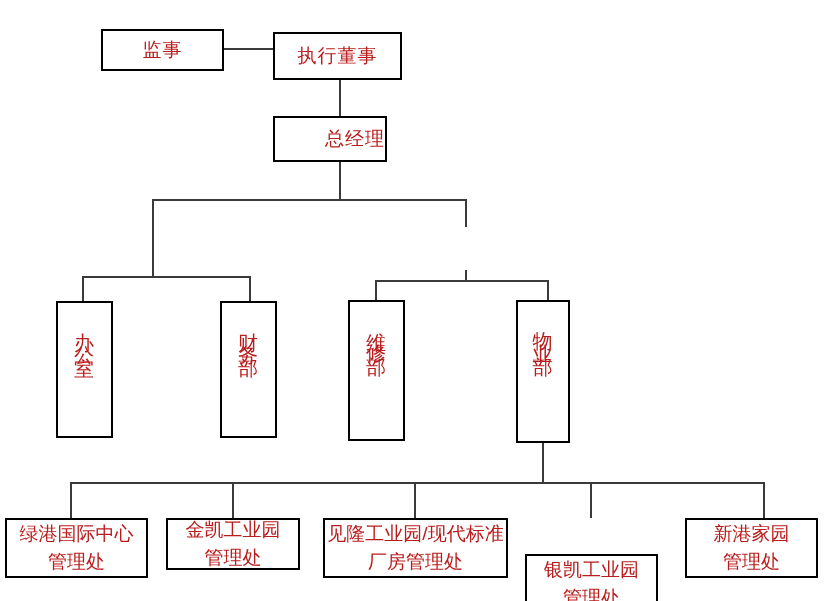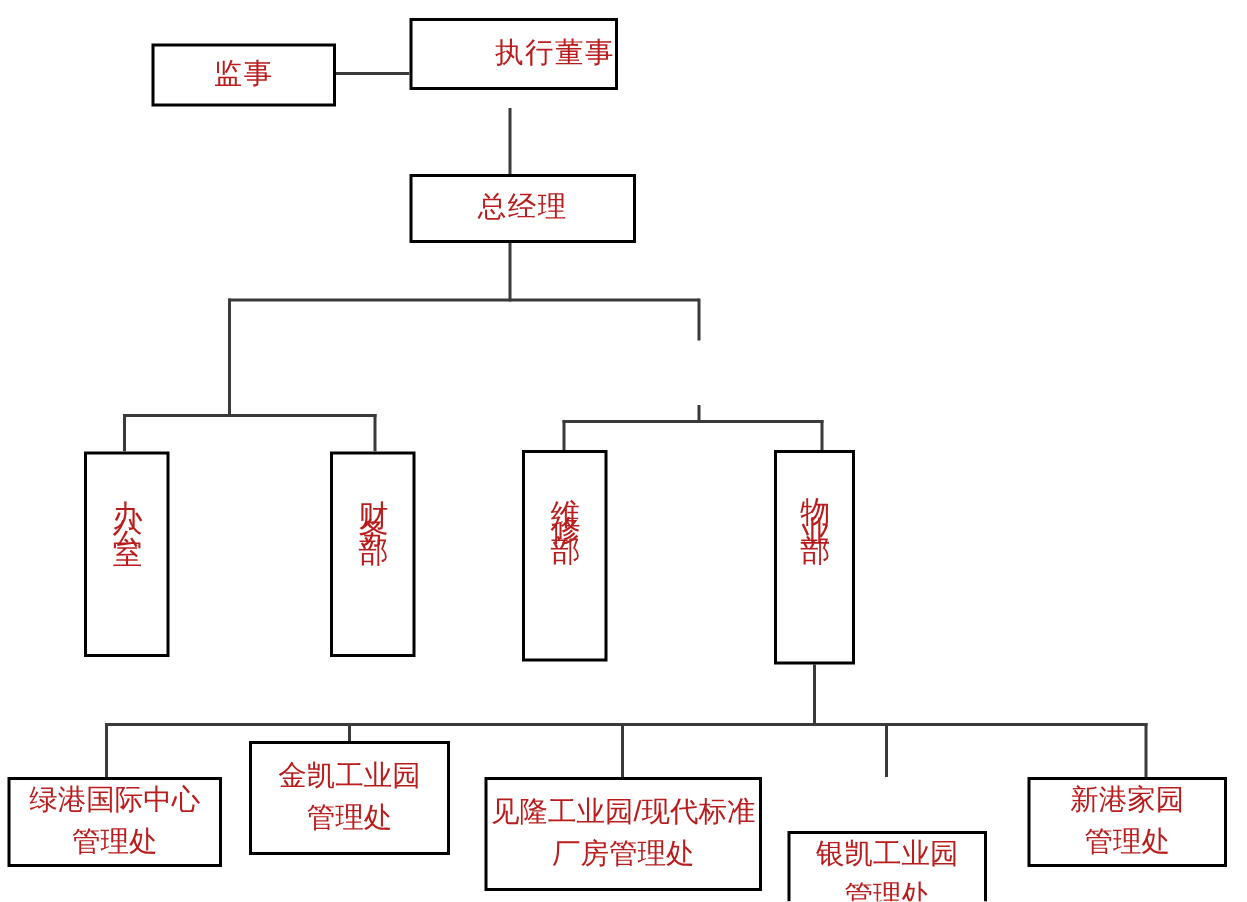--- a/index.html
+++ b/index.html
@@ -99,25 +99,25 @@
   <div class="line v" style="left:70px; top:482px; height:36px;"></div>
   <div class="line v" style="left:232px; top:482px; height:36px;"></div>
   <div class="line v" style="left:414px; top:482px; height:36px;"></div>
   <div class="line v" style="left:590px; top:482px; height:36px;"></div>
   <div class="line v" style="left:763px; top:482px; height:36px;"></div>
 
   <div class="node horiz" style="left:101px; top:29px; width:123px; height:42px;">
     <span>监事</span>
   </div>
 
-  <div class="node horiz" style="left:273px; top:12px; width:139px; height:48px;justify-content:flex-end;">
+  <div class="node horiz" style="left:273px; top:32px; width:129px; height:48px;">
     <span>执行董事</span>
   </div>
 
-  <div class="node horiz" style="left:273px; top:116px; width:151px; height:46px;">
+  <div class="node horiz" style="left:273px; top:116px; width:114px; height:46px;justify-content:flex-end;">
     <span>总经理</span>
   </div>
 
 
   <div class="node vert" style="left:56px; top:301px; width:57px; height:137px;">
     <span class="vtext">办公室</span>
   </div>
 
   <div class="node vert" style="left:220px; top:301px; width:57px; height:137px;">
     <span class="vtext">财务部</span>
@@ -131,28 +131,28 @@
     <span class="vtext">物业部</span>
   </div>
 
   <div class="node leaf" style="left:5px; top:518px; width:143px; height:60px;">
     <div>
       <span class="leaf-line">绿港国际中心</span>
       <span class="leaf-line">管理处</span>
     </div>
   </div>
 
-  <div class="node leaf" style="left:166px; top:494px; width:134px; height:76px;">
+  <div class="node leaf" style="left:166px; top:518px; width:134px; height:52px;">
     <div>
       <span class="leaf-line">金凯工业园</span>
       <span class="leaf-line">管理处</span>
     </div>
   </div>
 
-  <div class="node leaf" style="left:323px; top:518px; width:185px; height:76px;">
+  <div class="node leaf" style="left:323px; top:518px; width:185px; height:60px;">
     <div>
       <span class="leaf-line">见隆工业园/现代标准</span>
       <span class="leaf-line">厂房管理处</span>
     </div>
   </div>
 
   <div class="node leaf" style="left:525px; top:518px; width:133px; height:60px;margin-top:36px;">
     <div>
       <span class="leaf-line">银凯工业园</span>
       <span class="leaf-line">管理处</span>

